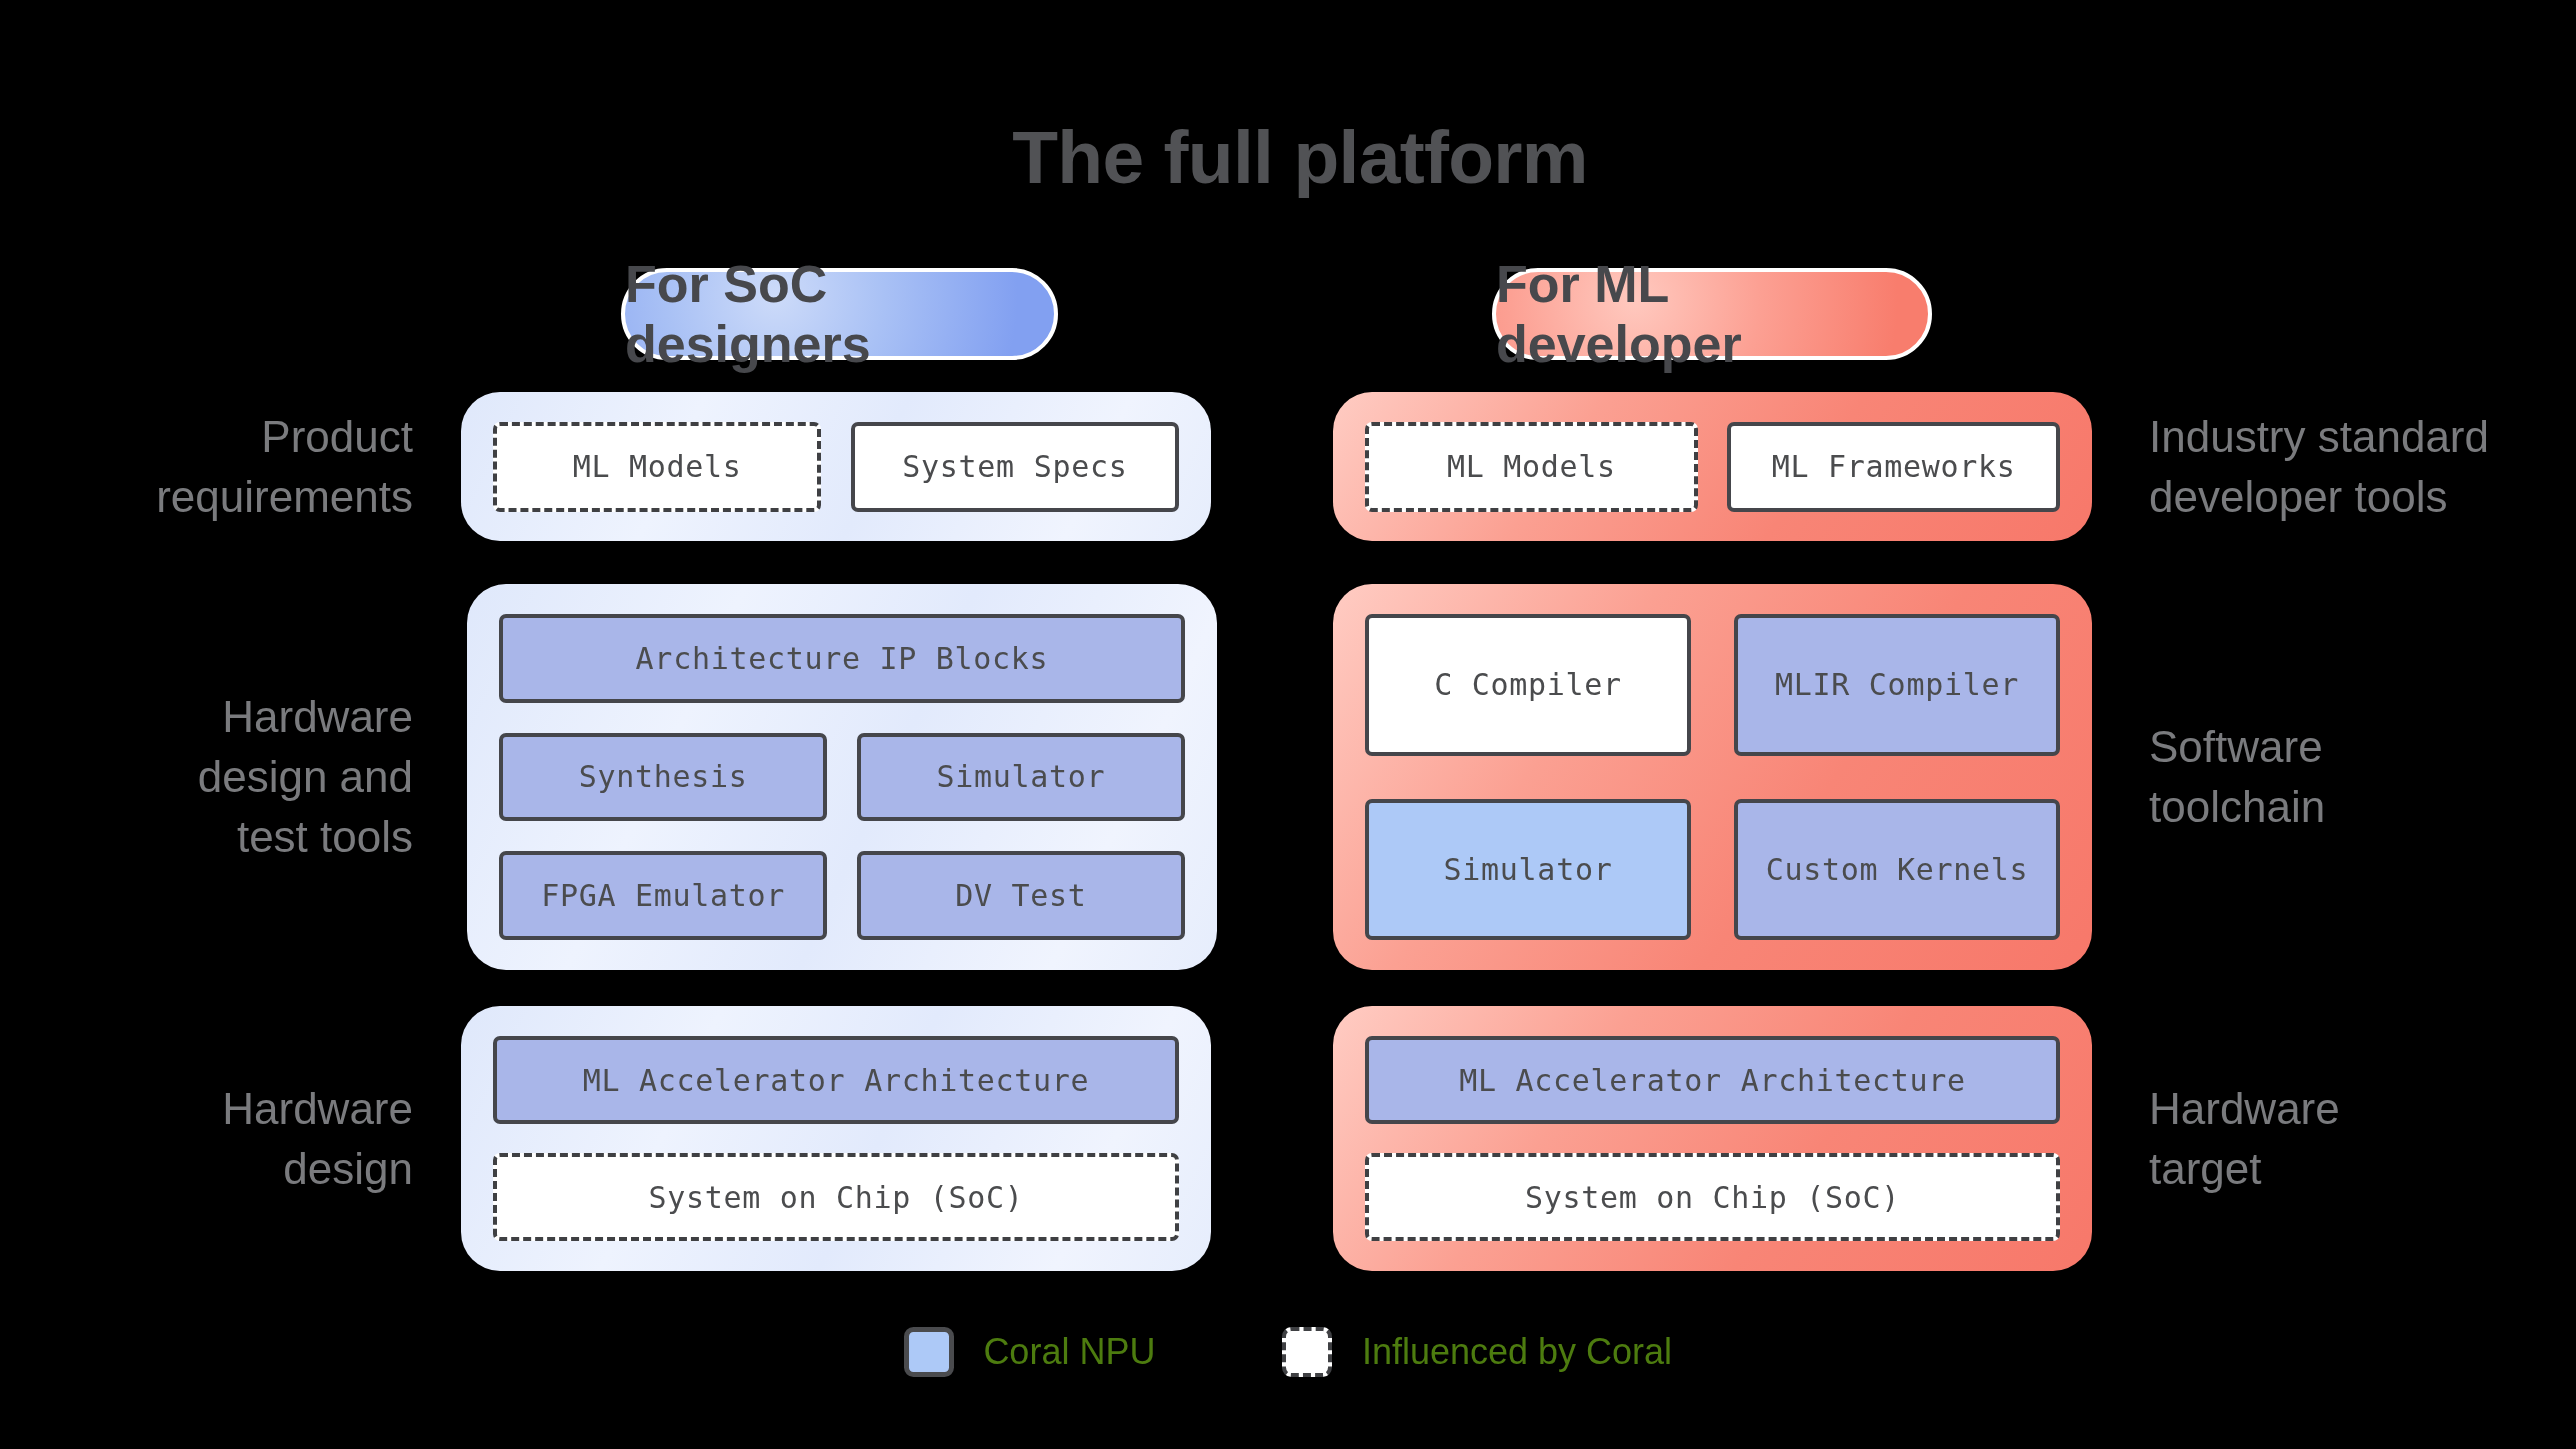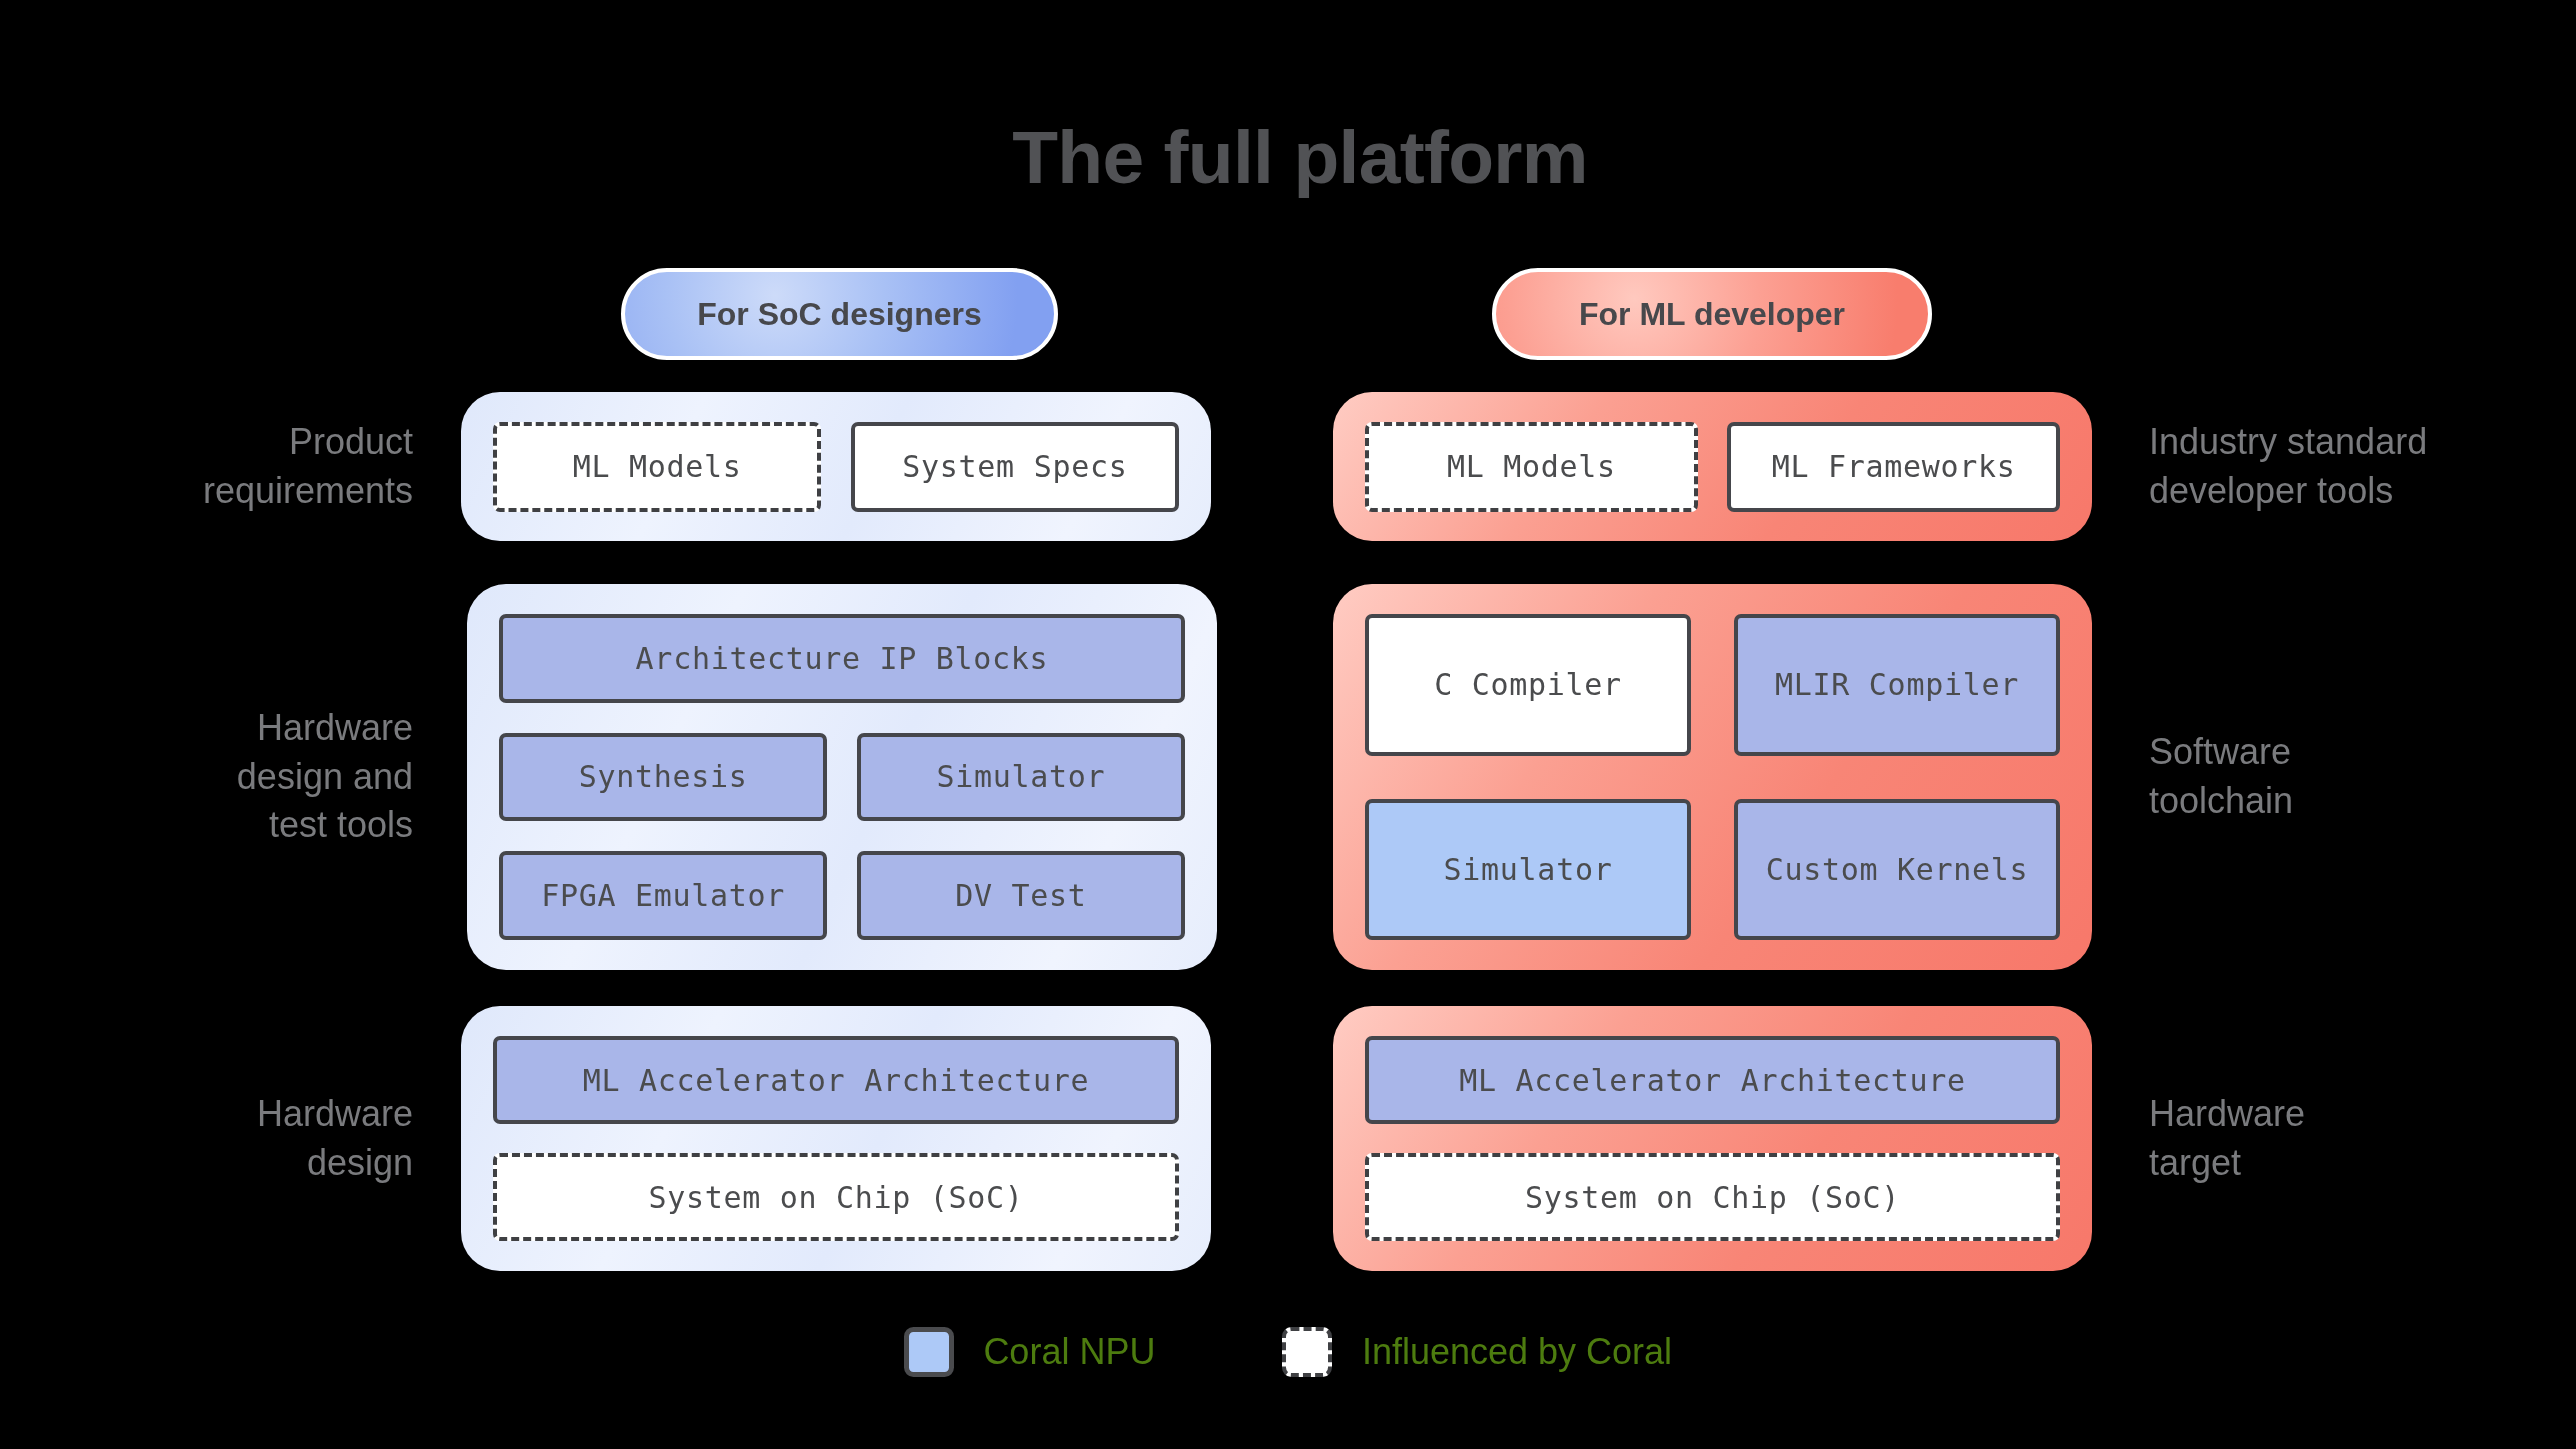--- a/index.html
+++ b/index.html
@@ -4,21 +4,21 @@
 <style>
   html,body{margin:0;padding:0;background:#000;}
   body{width:2576px;height:1449px;font-family:"Liberation Sans",sans-serif;}
   .stage{position:relative;width:2576px;height:1449px;background:#000;overflow:hidden;}
 
   .title{position:absolute;top:114px;left:12px;width:2576px;margin:0;text-align:center;
          font-size:75px;font-weight:bold;letter-spacing:-0.7px;color:#515255;}
 
   .pill{position:absolute;top:268px;height:92px;border-radius:60px;border:4.7px solid #ffffff;
         box-sizing:border-box;display:flex;align-items:center;justify-content:center;
-        font-size:32px;font-weight:bold;color:#47484c;}
+        font-size:52px;font-weight:bold;color:#47484c;}
   .pill-0{left:621px;width:437px;
         background:radial-gradient(circle at 35% 28%,#cddbf9 0%,#a9c1f5 38%,#82a0f1 85%);}
   .pill-1{left:1492px;width:440px;
         background:radial-gradient(circle at 32% 32%,#ffc9bf 0%,#fca093 42%,#f87d6d 88%);}
 
   .panel{position:absolute;box-sizing:border-box;border-radius:39px;}
   .col-0{left:461px;width:750px;}
   .col-1{left:1333px;width:759px;}
   .sec-0{top:392px;height:149px;}
   .sec-1{top:584px;height:386px;}
@@ -38,21 +38,21 @@
   .box{box-sizing:border-box;border-radius:7px;border:4px solid #45464b;
        display:flex;align-items:center;justify-content:center;text-align:center;
        font-family:"DejaVu Sans Mono",monospace;font-size:30px;color:#4b4c4e;letter-spacing:0.7px;}
   .style-coral{background:#a9b6e9;}
   .style-coral-light{background:#adc9f7;}
   .style-plain{background:#ffffff;}
   .style-influenced{background:#ffffff;border:4px dashed #3f4043;}
   .span2{grid-column:span 2;}
 
   .side-label{position:absolute;display:flex;align-items:center;
-              font-size:36px;line-height:1.36;color:#7a7b7e;}
+              font-size:44px;line-height:1.36;color:#7a7b7e;}
   .side-left{left:78px;width:335px;justify-content:flex-end;text-align:right;}
   .side-right{left:2149px;width:389px;justify-content:flex-start;text-align:left;}
 
   .legend{position:absolute;top:1327px;left:0;width:2576px;display:flex;
           justify-content:center;align-items:center;gap:127px;}
   .legend-item{display:flex;align-items:center;gap:29.5px;font-size:36px;color:#4d7c0f;}
   .swatch{width:50px;height:50px;border-radius:9.4px;box-sizing:border-box;}
   .swatch-coral-npu{background:#adc9f7;border:5.4px solid #4a4b4e;}
   .swatch-influenced{background:#ffffff;border:4px dashed #3f4043;}
 </style>

